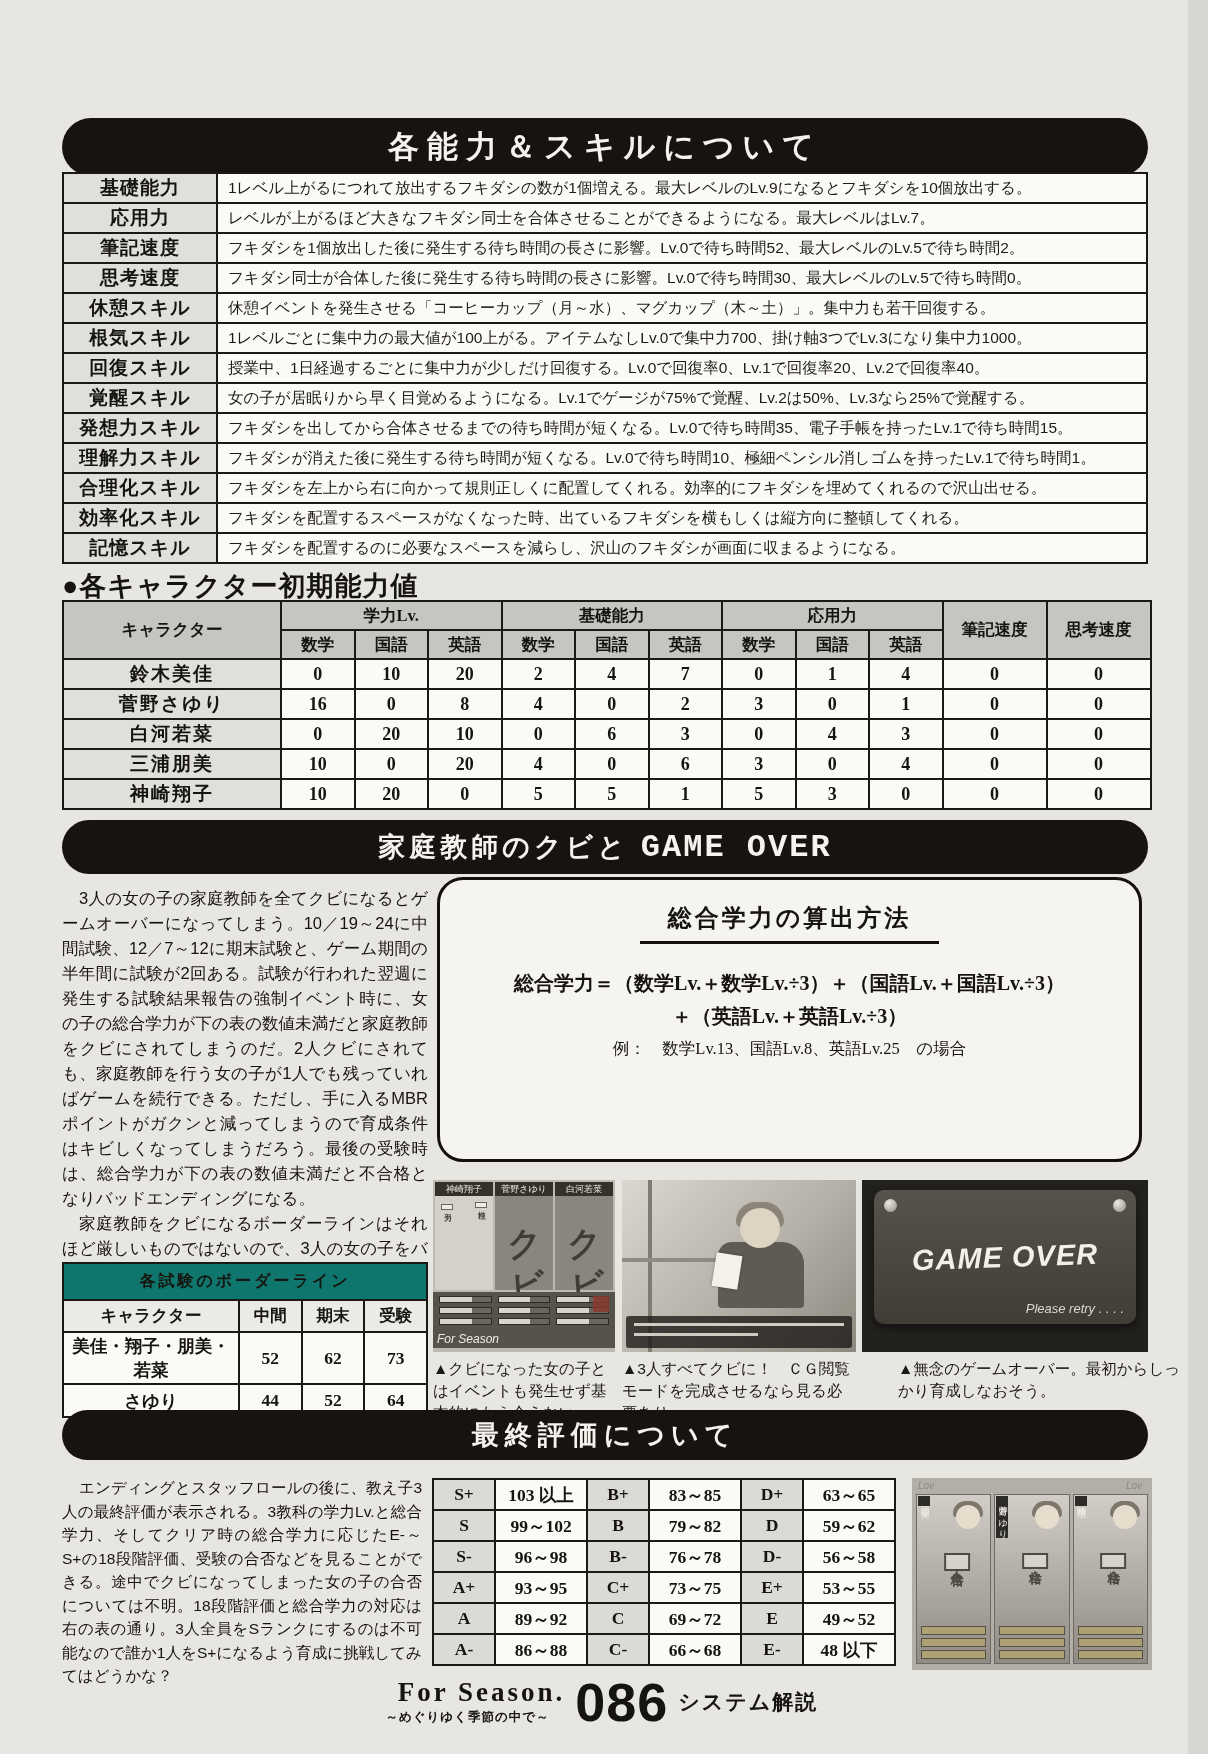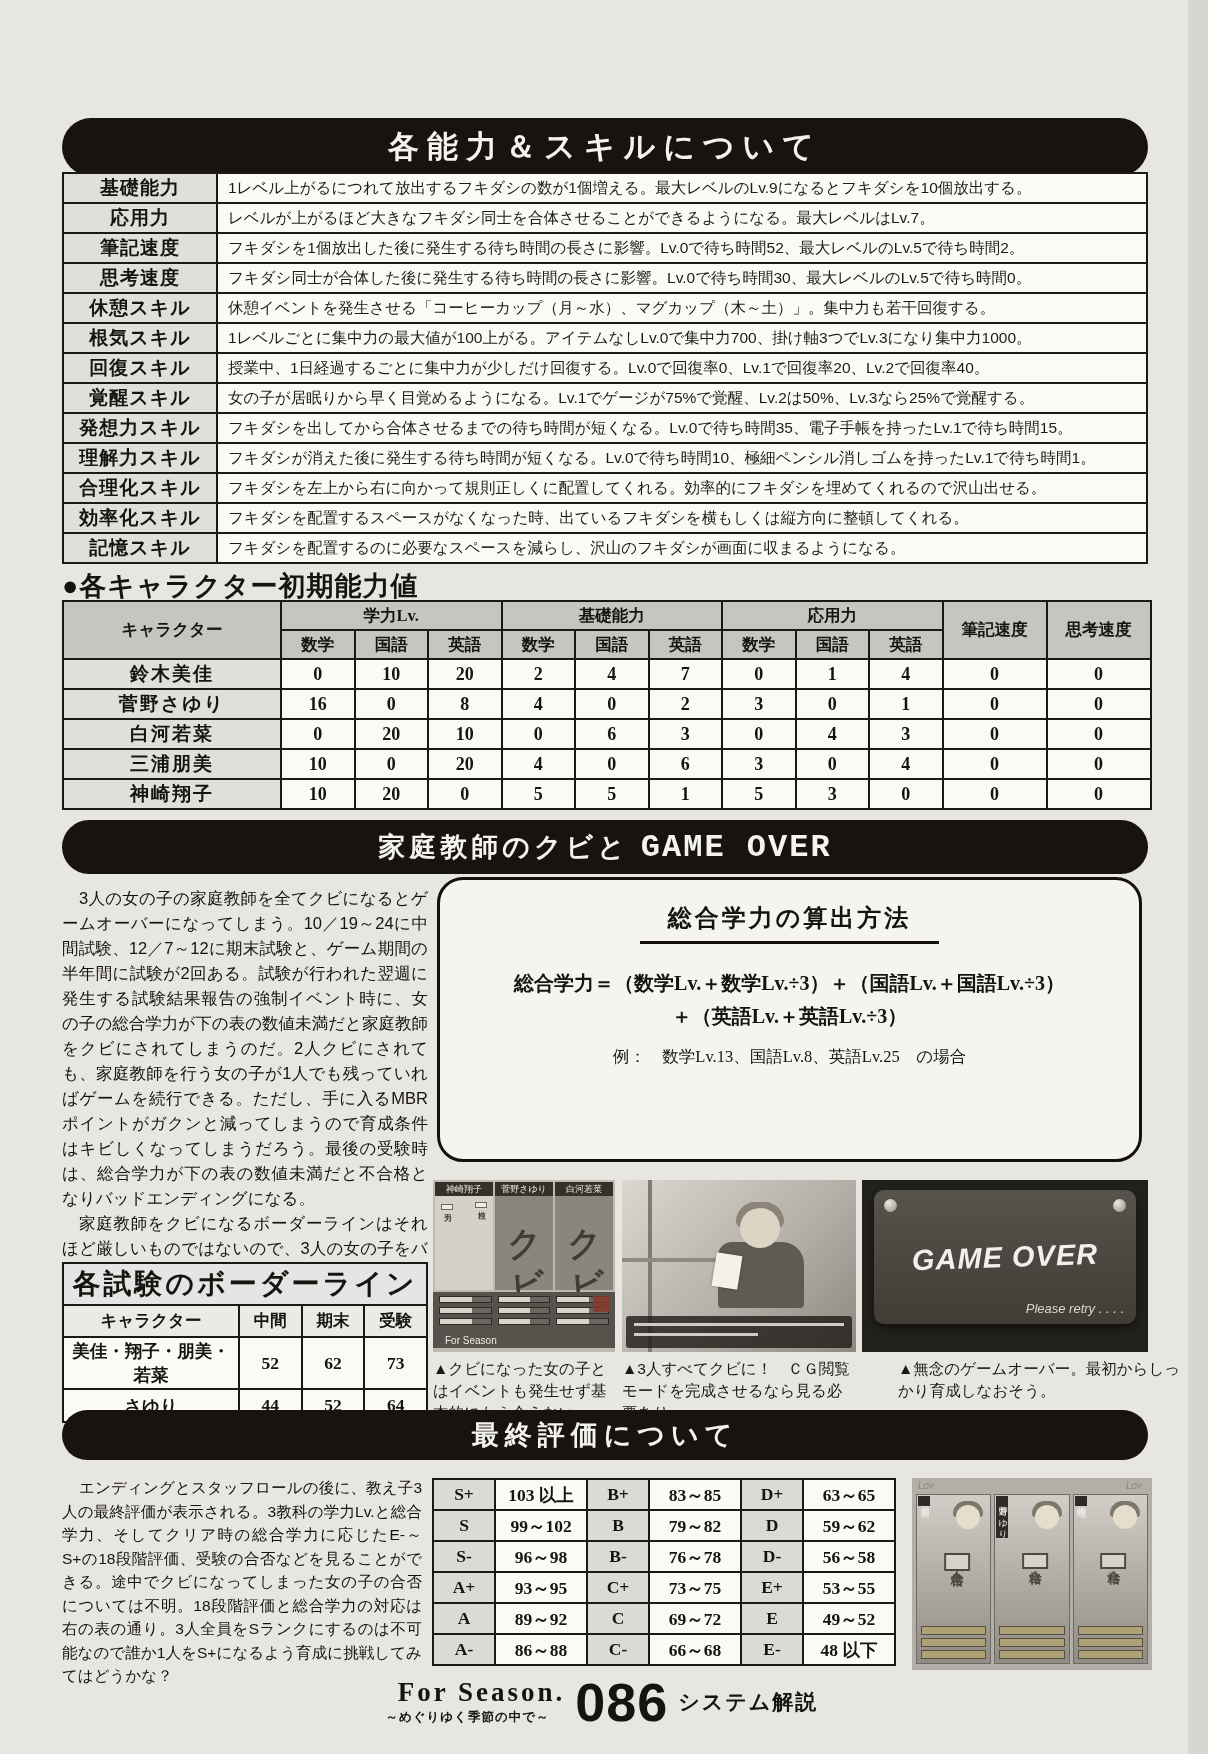--- a/index.html
+++ b/index.html
@@ -41,32 +41,32 @@
   .bodytext{position:absolute;font-size:16.5px;line-height:25px;text-align:justify;color:#15130e;}
   .bodytext p{margin:0;text-indent:17px;}
   .col-go{left:62px;top:886px;width:366px;}
   .col-final{left:62px;top:1476px;width:360px;font-size:15.5px;line-height:23.5px;}
 
   
   .border-wrap{position:absolute;left:62px;top:1262px;width:366px;}
   .border-table{width:100%;border-collapse:collapse;background:#fbfaf7;}
   .border-table th,.border-table td{border:2px solid #1b1916;font-family:"Liberation Serif","DejaVu Serif",serif;
       font-weight:bold;text-align:center;}
-  .border-table .ttl{background:#e5e5e5;font-size:28px;height:33px;letter-spacing:3px;}
+  .border-table .ttl{background:#0f766e;font-size:16px;height:33px;letter-spacing:3px;}
   .border-table thead th.sub{background:#eceae5;font-size:16.5px;height:28px;}
   .border-table td{font-size:17.5px;height:29px;}
 
   
   .fbox{position:absolute;left:437px;top:877px;width:705px;height:285px;background:#f6f4ef;
         border:3px solid #14110c;border-radius:26px;box-sizing:border-box;text-align:center;}
   .fbox .ft{display:inline-block;margin-top:22px;padding:0 28px 7px;border-bottom:3px solid #14110c;
         font-family:"Liberation Serif","DejaVu Serif",serif;font-weight:bold;font-size:24px;letter-spacing:3px;}
   .fbox .fl{font-family:"Liberation Serif","DejaVu Serif",serif;font-weight:bold;font-size:20px;margin-top:26px;}
   .fbox .fl2{font-family:"Liberation Serif","DejaVu Serif",serif;font-weight:bold;font-size:20px;margin-top:6px;}
-  .fbox .fex{font-family:"Liberation Serif","DejaVu Serif",serif;font-size:16.5px;margin-top:16px;}
+  .fbox .fex{font-family:"Liberation Serif","DejaVu Serif",serif;font-size:16.5px;margin-top:8px;}
   .fbox .fcalc{font-family:"Liberation Serif","DejaVu Serif",serif;font-size:16px;margin-top:6px;letter-spacing:.5px;}
 
   
   .shot{position:absolute;top:1180px;height:172px;overflow:hidden;}
   .shot1{left:433px;width:182px;background:#beb9b1;}
   .shot2{left:622px;width:234px;background:linear-gradient(135deg,#dad7d1 0%,#b5b0a8 55%,#8e897f 100%);}
   .shot3{left:862px;width:286px;background:#23211e;}
   .caption{position:absolute;top:1358px;font-size:15.5px;line-height:22px;color:#1b1915;}
 
   
@@ -78,21 +78,21 @@
   .s1room{background:#d6d1c8;}
   .postertag{position:absolute;writing-mode:vertical-rl;font-size:8px;background:#efece6;color:#35312a;
          padding:2px 1px;border:1px solid #6b665f;line-height:1;}
   .kubi{position:absolute;inset:0;display:flex;align-items:center;justify-content:center;
         writing-mode:vertical-rl;font-size:34px;font-weight:bold;color:#413c34;transform:rotate(-4deg);
         font-family:"Liberation Serif","DejaVu Serif",serif;}
   .s1bars{height:56px;background:#57534c;padding:4px 6px;box-sizing:border-box;position:relative;}
   .s1row{display:flex;gap:6px;margin-bottom:4px;}
   .s1bar{flex:1;height:5px;background:linear-gradient(90deg,#d8d4cc 0 62%,#6b665f 62%);border:1px solid #2e2b26;}
   .s1stamp{position:absolute;right:6px;top:4px;width:16px;height:16px;background:#8a3a2e;opacity:.85;}
-  .s1logo{position:absolute;left:12px;bottom:2px;font-size:10px;color:#efece6;}
+  .s1logo{position:absolute;left:4px;bottom:2px;font-style:italic;font-size:12px;color:#efece6;}
 
   
   .s2win{position:absolute;left:26px;top:0;width:4px;height:100%;background:#7f7a72;}
   .s2sill{position:absolute;left:0;top:78px;width:46%;height:4px;background:#8f8a82;}
   .s2head{position:absolute;left:118px;top:28px;width:40px;height:40px;border-radius:50%;background:#ddd4c4;}
   .s2hair{position:absolute;left:114px;top:22px;width:48px;height:26px;border-radius:24px 24px 8px 8px;background:#8c8478;}
   .s2body{position:absolute;left:96px;top:62px;width:86px;height:66px;border-radius:14px 22px 4px 4px;background:#5f5a52;}
   .s2paper{position:absolute;left:92px;top:74px;width:26px;height:34px;background:#f3f1ea;transform:rotate(9deg);
            box-shadow:0 0 3px rgba(0,0,0,.35);}
   .s2box{position:absolute;left:4px;right:4px;bottom:4px;height:32px;background:rgba(30,28,25,.8);border-radius:3px;}

